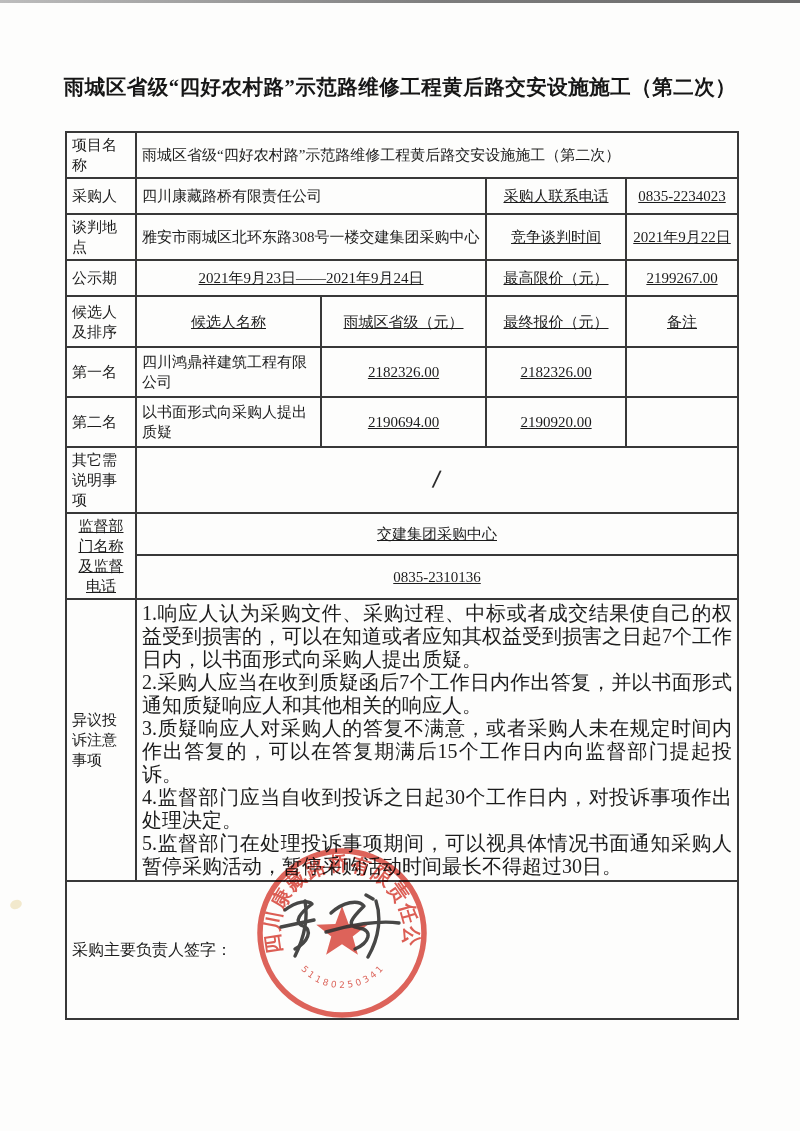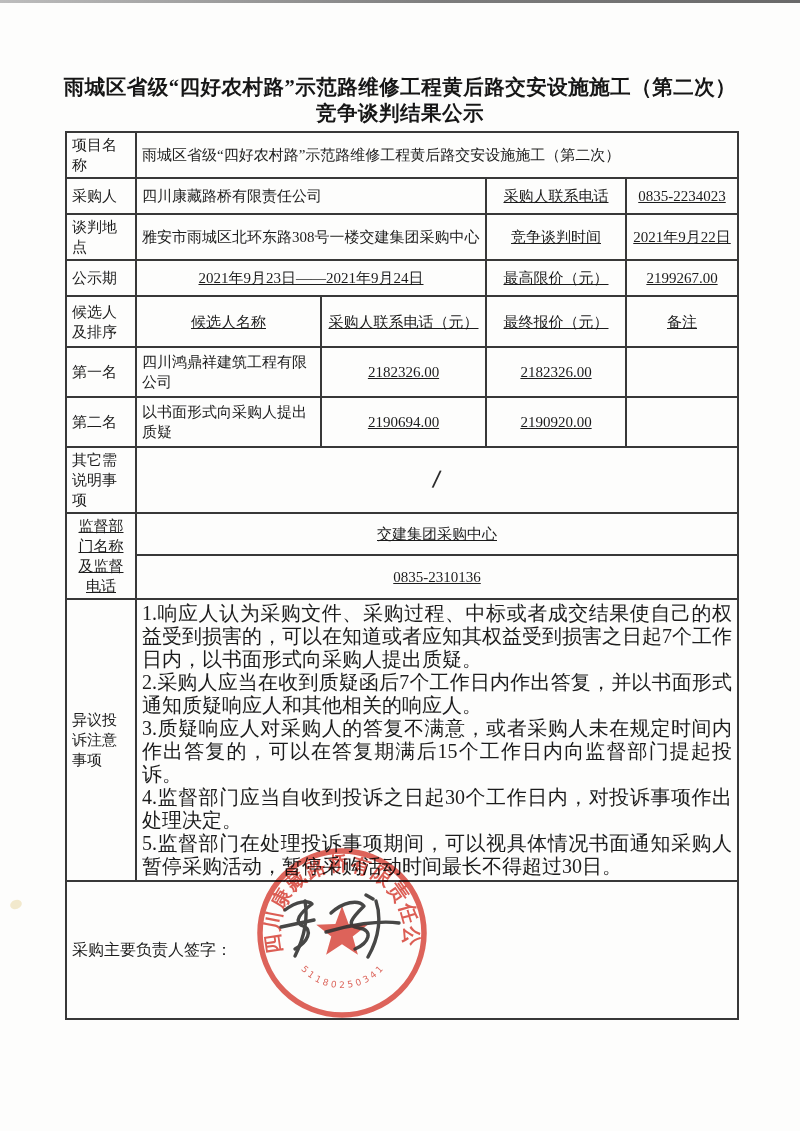--- a/index.html
+++ b/index.html
@@ -61,21 +61,20 @@
   .seal-text { font-family: "Liberation Serif", serif; font-weight: bold; }
 </style>
 </head>
 <body>
 
 <div class="scan-edge-top"></div>
 <div class="scan-smudge"></div>
 
 <div class="doc-title">
   <div>雨城区省级“四好农村路”示范路维修工程黄后路交安设施施工（第二次）</div>
-  <div>竞争谈判结果公示</div>
 </div>
 
 <table class="result">
   <colgroup>
     <col style="width:70px">
       <col style="width:185px">
       <col style="width:165px">
     <col style="width:140px">
       <col style="width:112px">
   </colgroup>
@@ -98,21 +97,21 @@
     </tr>
     <tr class="h41">
       <td class="lbl">公示期</td>
       <td class="ctr" colspan="2">2021年9月23日——2021年9月24日</td>
       <td class="ctr">最高限价（元）</td>
       <td class="ctr">2199267.00</td>
     </tr>
     <tr class="h51">
       <td class="lbl">候选人及排序</td>
       <td class="ctr">候选人名称</td>
-      <td class="ctr">采购人联系电话（元）</td>
+      <td class="ctr">雨城区省级（元）</td>
       <td class="ctr">最终报价（元）</td>
       <td class="ctr">备注</td>
     </tr>
     <tr class="h50">
       <td class="lbl">第一名</td>
       <td class="lft">四川鸿鼎祥建筑工程有限公司</td>
       <td class="ctr">2182326.00</td>
       <td class="ctr">2182326.00</td>
       <td class="ctr"></td>
     </tr>

